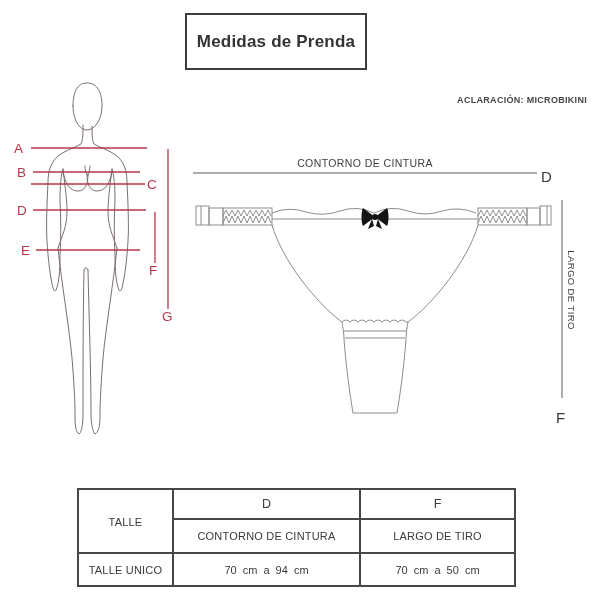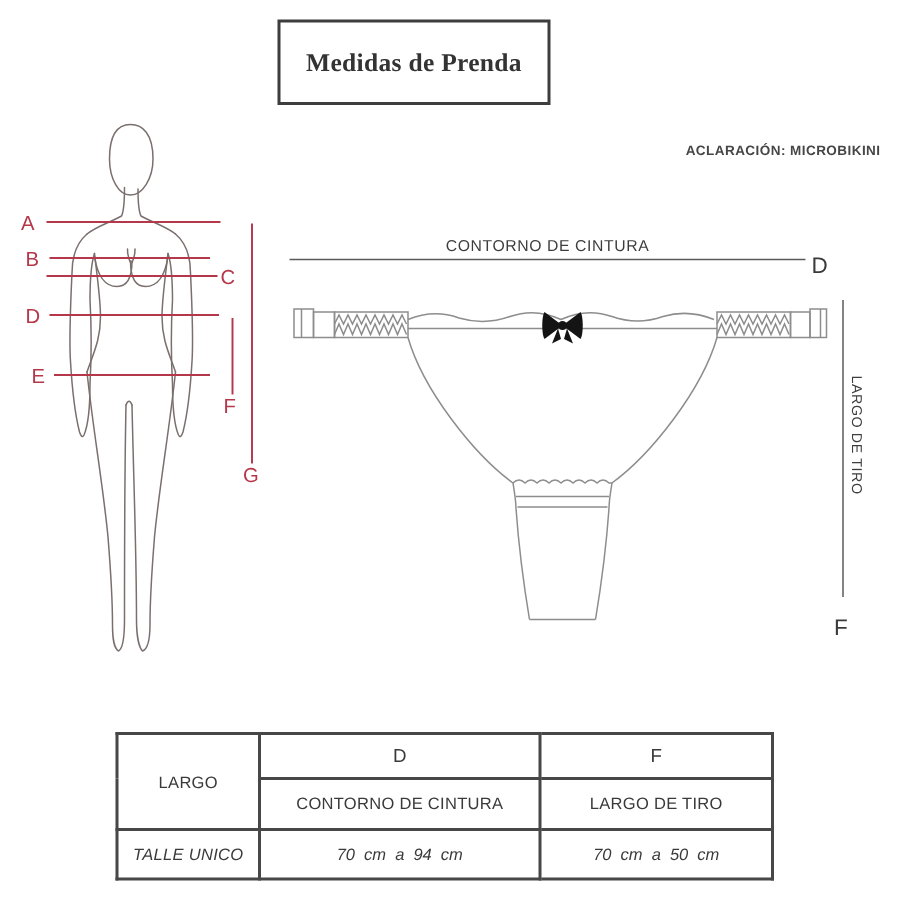--- a/index.html
+++ b/index.html
@@ -1,32 +1,32 @@
 <!DOCTYPE html>
 <html><head>
 <meta charset="utf-8">
 <style>
   html,body{margin:0;padding:0;background:#fff;}
   .screen{position:relative;width:600px;height:600px;background:#ffffff;
           font-family:"Liberation Sans", sans-serif;overflow:hidden;color:#3a3a3a;}
   .abs{position:absolute;}
   .title-box{left:185px;top:13px;width:178px;height:53px;border:2px solid #3d3d3d;
-             display:flex;align-items:center;justify-content:center;font-family:Liberation Serif, serif;}
+             display:flex;align-items:center;justify-content:center;}
   .title-box span{font-size:17px;font-weight:600;color:#333;letter-spacing:.2px;}
   .desc{top:95px;right:13px;font-size:9px;font-weight:700;color:#464646;letter-spacing:.3px;}
   .disclaimer{left:79px;top:459px;width:452px;font-size:9.5px;font-weight:600;
               color:#3d3d3d;line-height:17px;white-space:pre-line;letter-spacing:.1px;}
   table.size{position:absolute;left:77px;top:488px;width:431px;border-collapse:collapse;
              table-layout:fixed;}
   table.size td{border:2px solid #474747;text-align:center;vertical-align:middle;
                 padding:0;color:#3a3a3a;}
   .c-size{width:93px;}
   .c-d{width:185px;}
   .c-f{width:153px;}
-  .h30{height:28px;} .h34{height:32px;} .h33{height:31px;font-style:italic;}
+  .h30{height:28px;} .h34{height:32px;} .h33{height:31px;}
   .cell-letter{font-size:12.5px;font-weight:500;}
   .cell-label{font-size:11px;font-weight:500;letter-spacing:.2px;}
   .cell-value{font-size:11px;font-weight:500;word-spacing:3px;}
   svg text{font-family:"Liberation Sans", sans-serif;}
 </style>
 </head>
 <body>
 
 <div class="screen">
 
@@ -125,21 +125,21 @@
       <path d="M188,64 L192,74 L186,71 Z"></path>
       <circle cx="185" cy="62" r="3"></circle>
     </g>
   </svg>
 
 
   <table class="size">
     <tbody>
         <tr>
       <td class="c-size" rowspan="2">
-        <span class="cell-label">LARGO</span>
+        <span class="cell-label">TALLE</span>
       </td>
       <td class="c-d h30 cell-letter">D</td>
       <td class="c-f h30 cell-letter">F</td>
     </tr>
     <tr>
       <td class="h34 cell-label">CONTORNO DE CINTURA</td>
       <td class="h34 cell-label">LARGO DE TIRO</td>
     </tr>
     <tr>
       <td class="h33 cell-label">TALLE UNICO</td>

